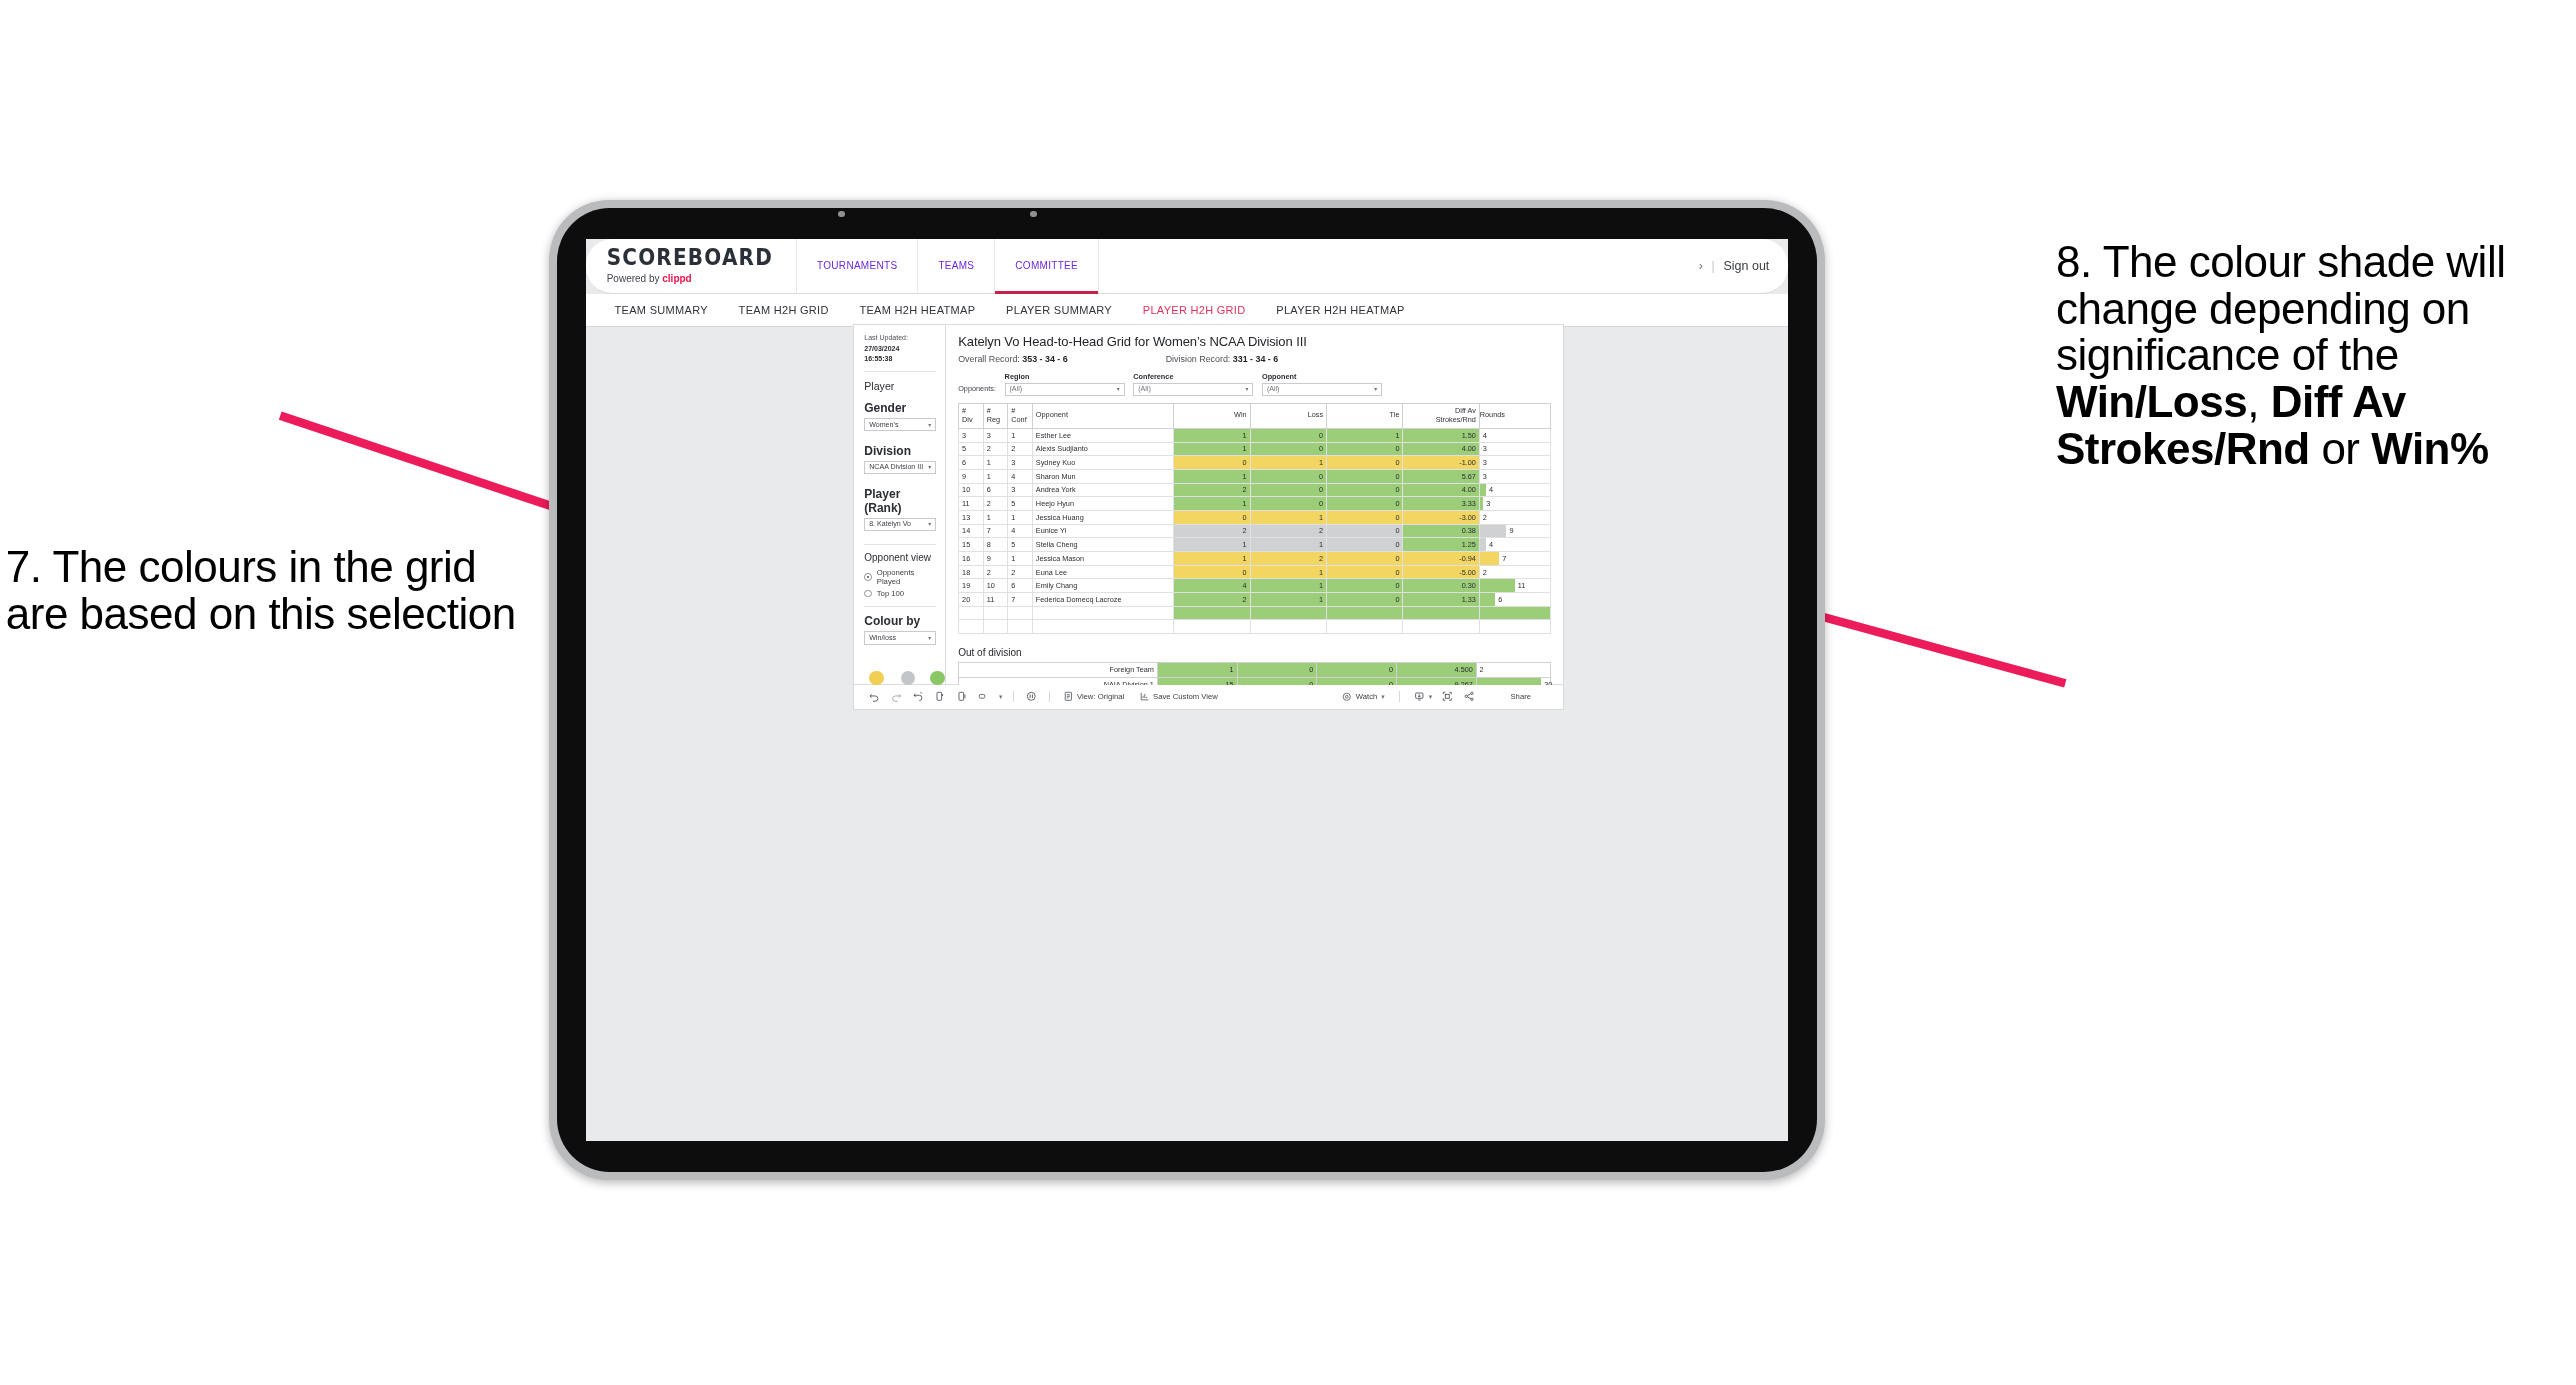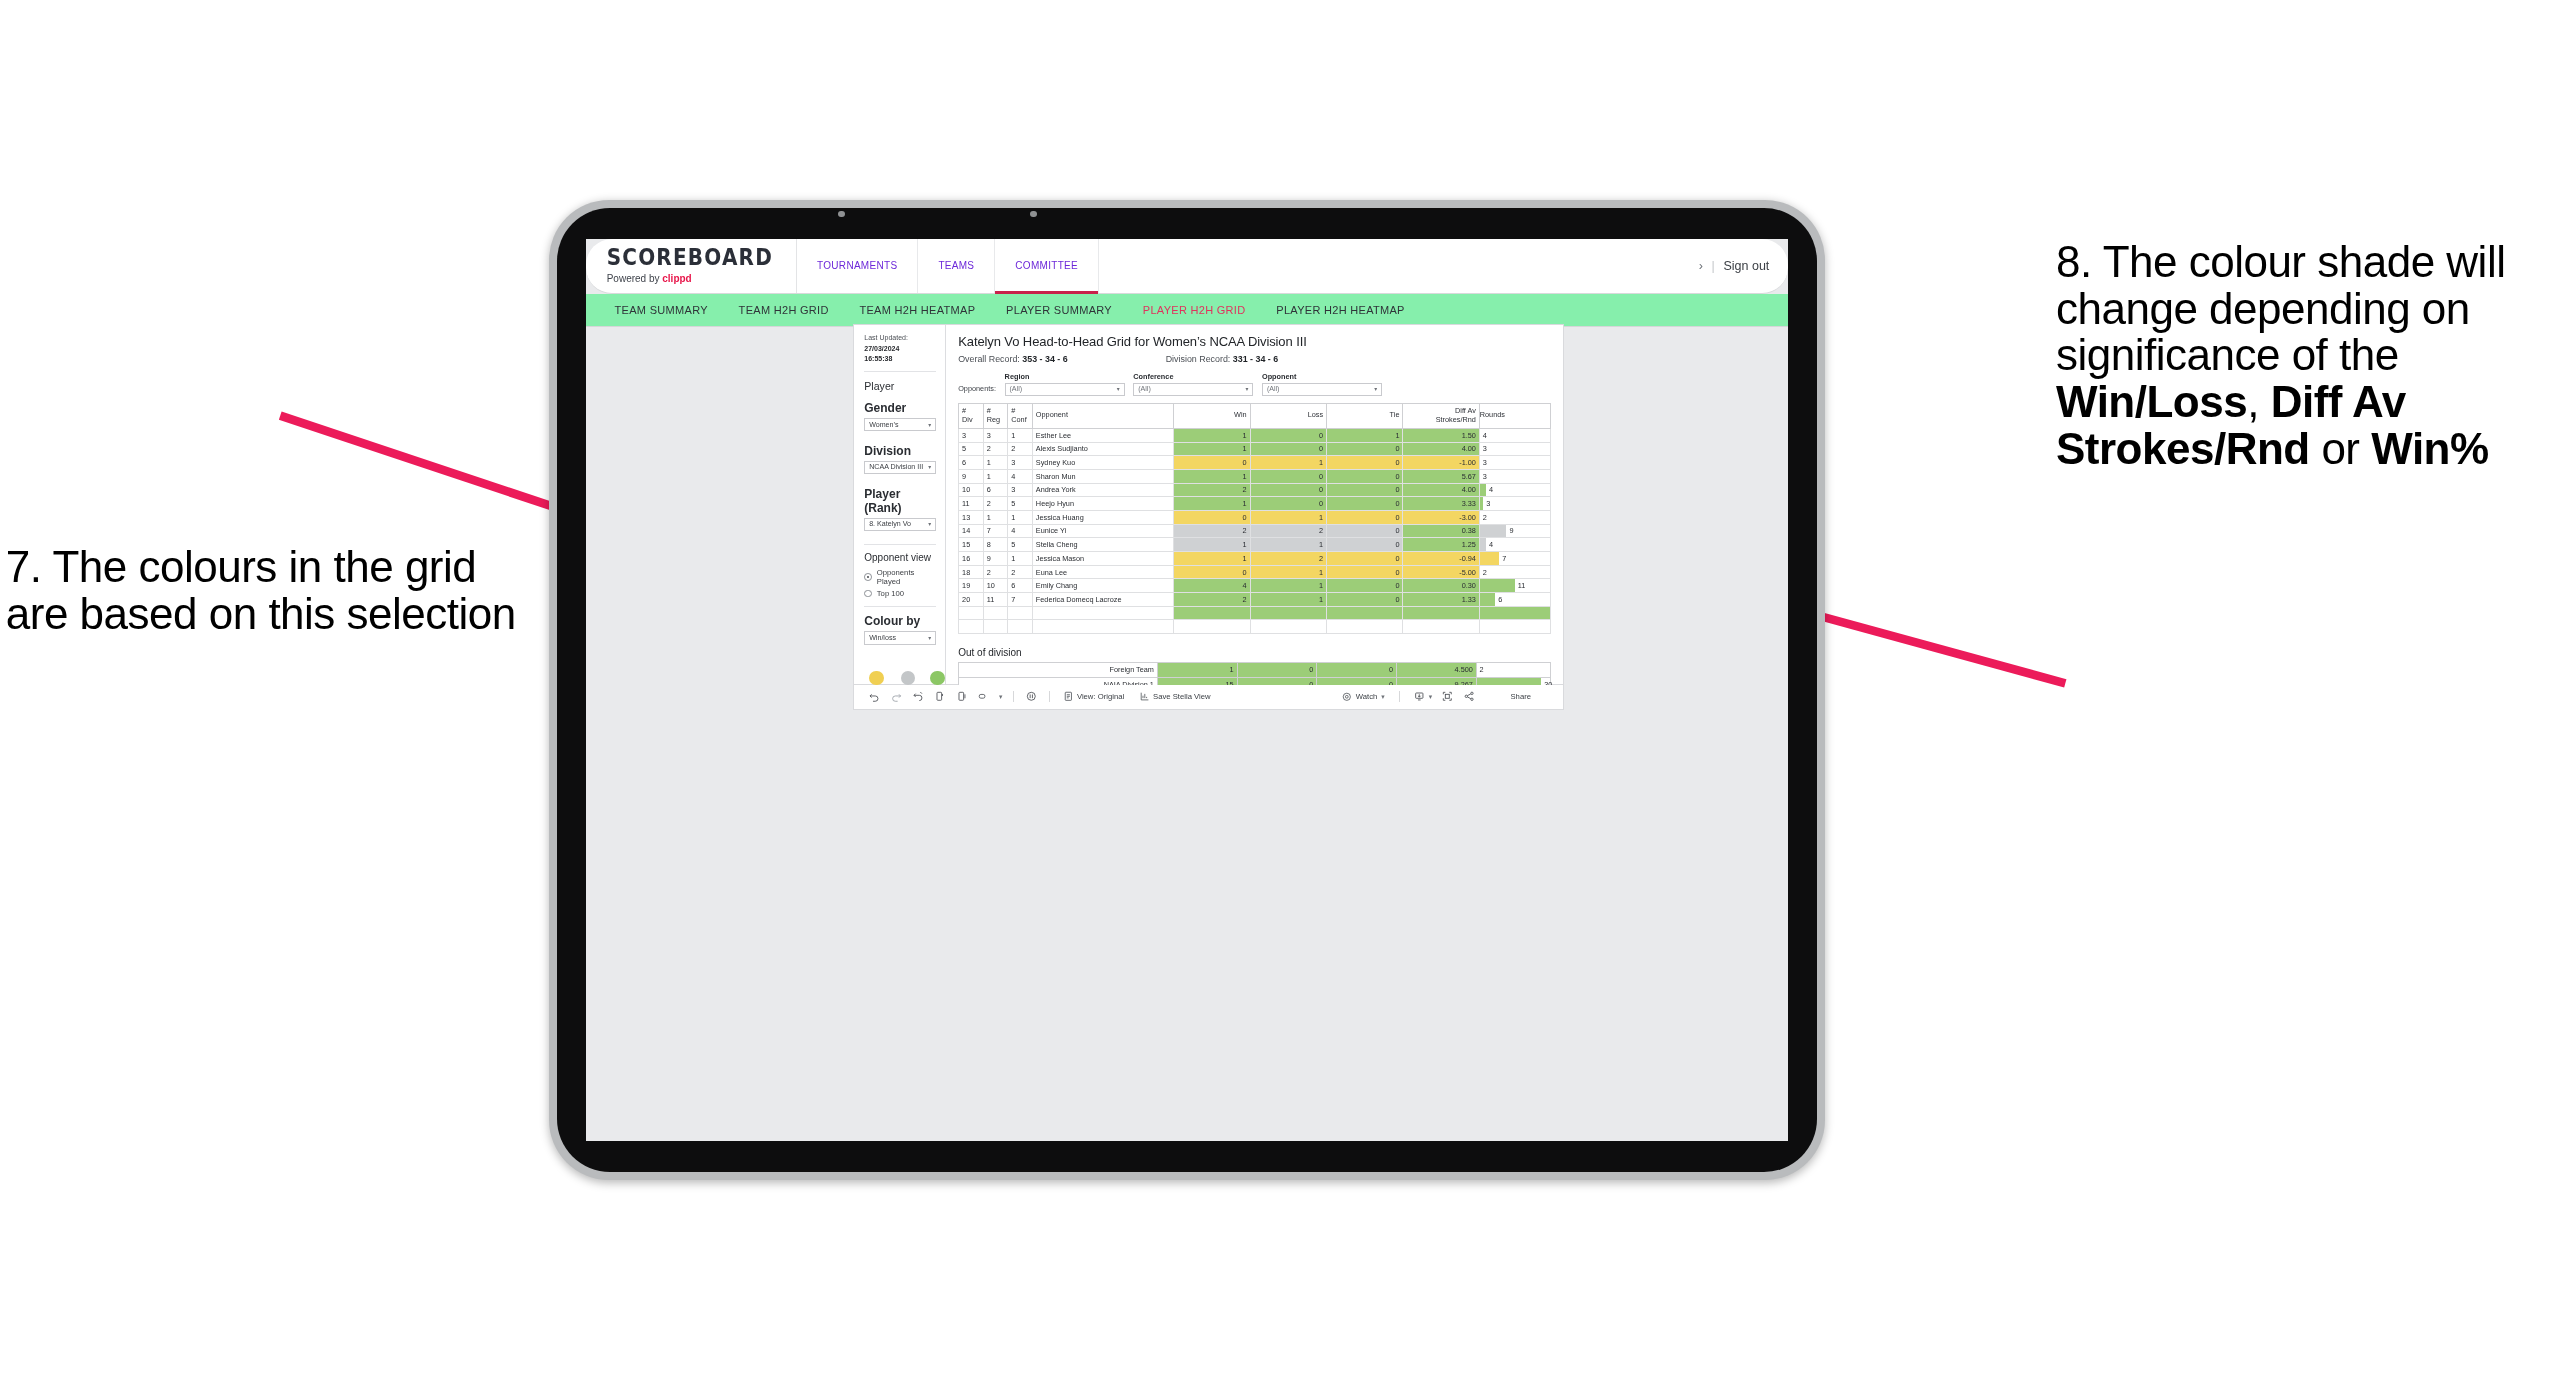--- a/index.html
+++ b/index.html
@@ -72,21 +72,21 @@
   .topnav a.active::after{
     content:""; position:absolute; left:0; right:0; bottom:-1px; height:2.9px; background:#c8224b;
   }
   .topbar-right{ margin-left:auto; display:flex; align-items:center; gap:8.7px;
     padding-right:19px; font-size:12.5px; color:#3c4046; }
   .topbar-right .chev{ color:#6b6f76; font-size:12.5px; }
   .topbar-right .sep{ color:#c6c8cb; }
 
   
   #subnav{
-    height:33px; background:#86efac; display:flex; align-items:center;
+    height:33px; background:#ffffff; display:flex; align-items:center;
     padding-left:13.5px; gap:0; border-bottom:1px solid #d5d6d8;
   }
   #subnav a{
     font-size:11px; color:#2f3338; text-decoration:none; letter-spacing:0.3px;
     padding:0 15.4px; white-space:nowrap;
   }
   #subnav a.active{ color:#e0325d; }
 
   
   #sheet{
@@ -594,21 +594,21 @@
               <rect x="2" y="1.5" width="10" height="13" rx="1"></rect>
               <path d="M4.5 5.5 h5 M4.5 8 h5 M4.5 10.5 h3"></path>
             </svg>
           <span>View: Original</span>
         </span>
         <span class="tb-b">
           <svg width="9.6" height="10.6" viewBox="0 0 16 16" fill="none" stroke="#4a4e54" stroke-width="1.3">
               <path d="M2 2 v12 h12"></path>
               <path d="M5 11 v-4 M8 11 v-7 M11 11 v-2"></path>
             </svg>
-          <span>Save Stella View</span>
+          <span>Save Custom View</span>
         </span>
         <span class="tb-right">
           <span class="tb-b">
             <svg width="9.6" height="9.6" viewBox="0 0 16 16" fill="none" stroke="#4a4e54" stroke-width="1.3">
                 <circle cx="8" cy="8" r="6"></circle>
                 <circle cx="8" cy="8" r="2.3"></circle>
               </svg>
             <span>Watch</span>
             <span style="font-size:6.7px;color:#6f7379;">▾</span>
           </span>

